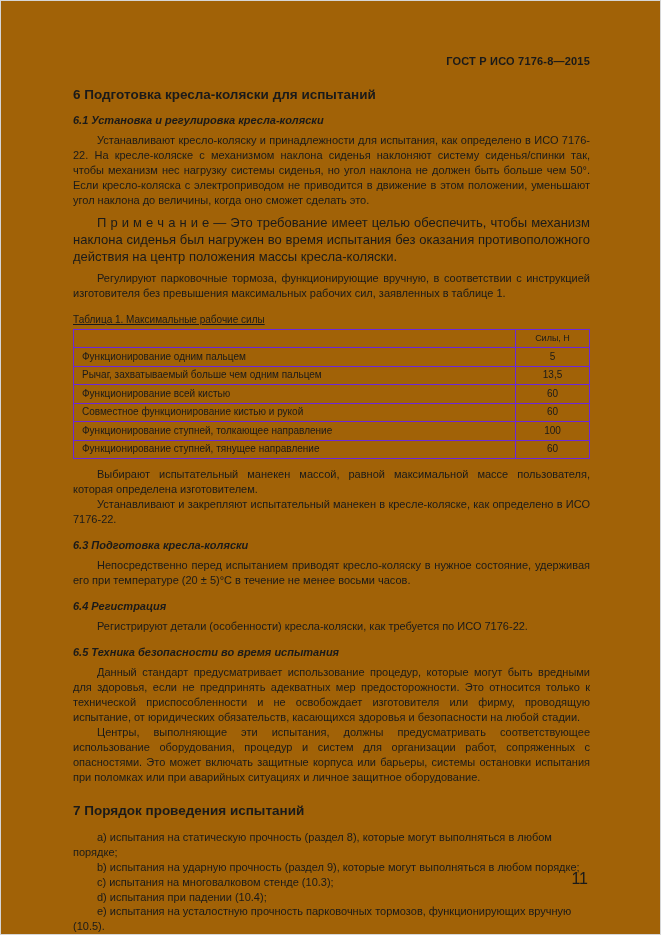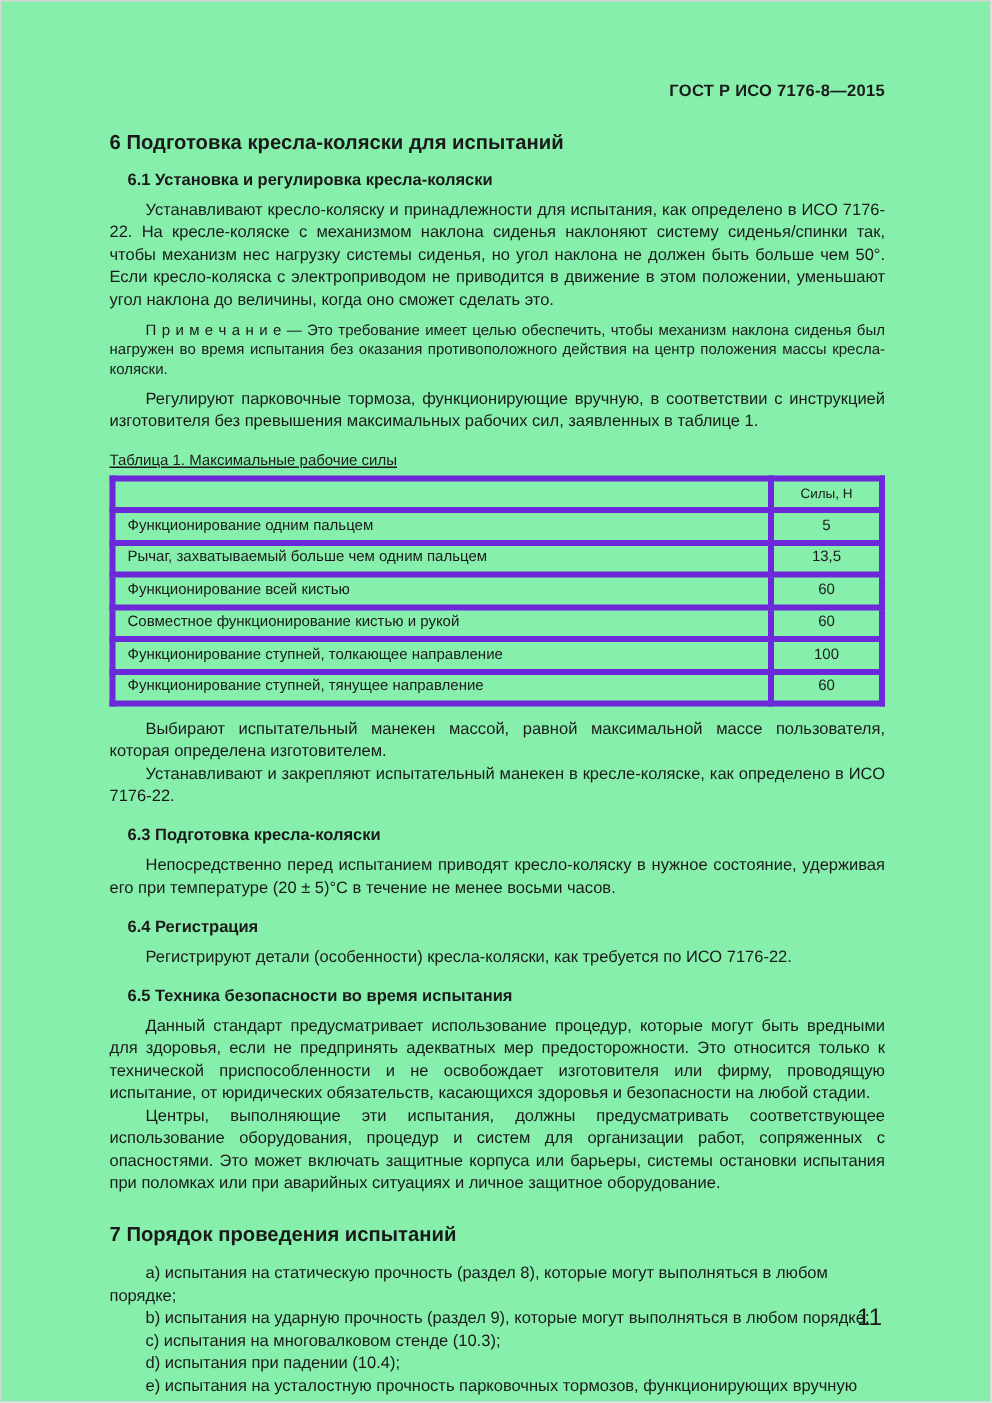--- a/index.html
+++ b/index.html
@@ -5,21 +5,21 @@
   * { margin: 0; padding: 0; box-sizing: border-box; }
   html, body { background: #ffffff; }
   body {
     width: 661px; height: 935px;
     font-family: "Liberation Sans", sans-serif;
     color: #1a1a1a;
     -webkit-font-smoothing: antialiased;
   }
   .page {
     width: 661px; height: 935px;
-    background: #86efac;
+    background: #a16207;
     border: 1px solid #d6d6d6;
     padding: 54px 70px 0 72px;
     position: relative;
     overflow: hidden;
   }
   .doc-header {
     text-align: right;
     font-weight: bold;
     font-size: 11px;
     margin-bottom: 20px;
@@ -27,48 +27,49 @@
   }
   .h-sec {
     font-size: 13.5px;
     font-weight: bold;
     margin: 10px 0 12px 0;
   }
   .h-sec.sec7 { margin-top: 18px; }
   .h-sub {
     font-size: 11px;
     font-weight: bold;
-    margin: 12px 0 7px 12px;
+    margin: 12px 0 7px 0;
+    font-style: italic;
   }
   p.body, .list-item {
     font-size: 11px;
     line-height: 1.36;
     text-align: justify;
     text-indent: 24px;
   }
   p.note {
-    font-size: 10px;
+    font-size: 13px;
     line-height: 1.32;
     text-align: justify;
     text-indent: 24px;
     margin: 6px 0;
   }
   .tbl-caption {
     font-size: 10px;
     margin: 13px 0 4px 0;
     text-decoration: underline;
   }
   table.tbl {
     width: 100%;
     border-collapse: collapse;
     font-size: 10px;
     margin-bottom: 8px;
   }
   table.tbl td {
-    border: 4px solid #6d28d9;
+    border: 1px solid #6d28d9;
     padding: 2.5px 8px;
     line-height: 1.25;
   }
   table.tbl td.val {
     width: 74px;
     text-align: center;
   }
   table.tbl td.hdr {
     font-size: 9px;
     text-align: center;

